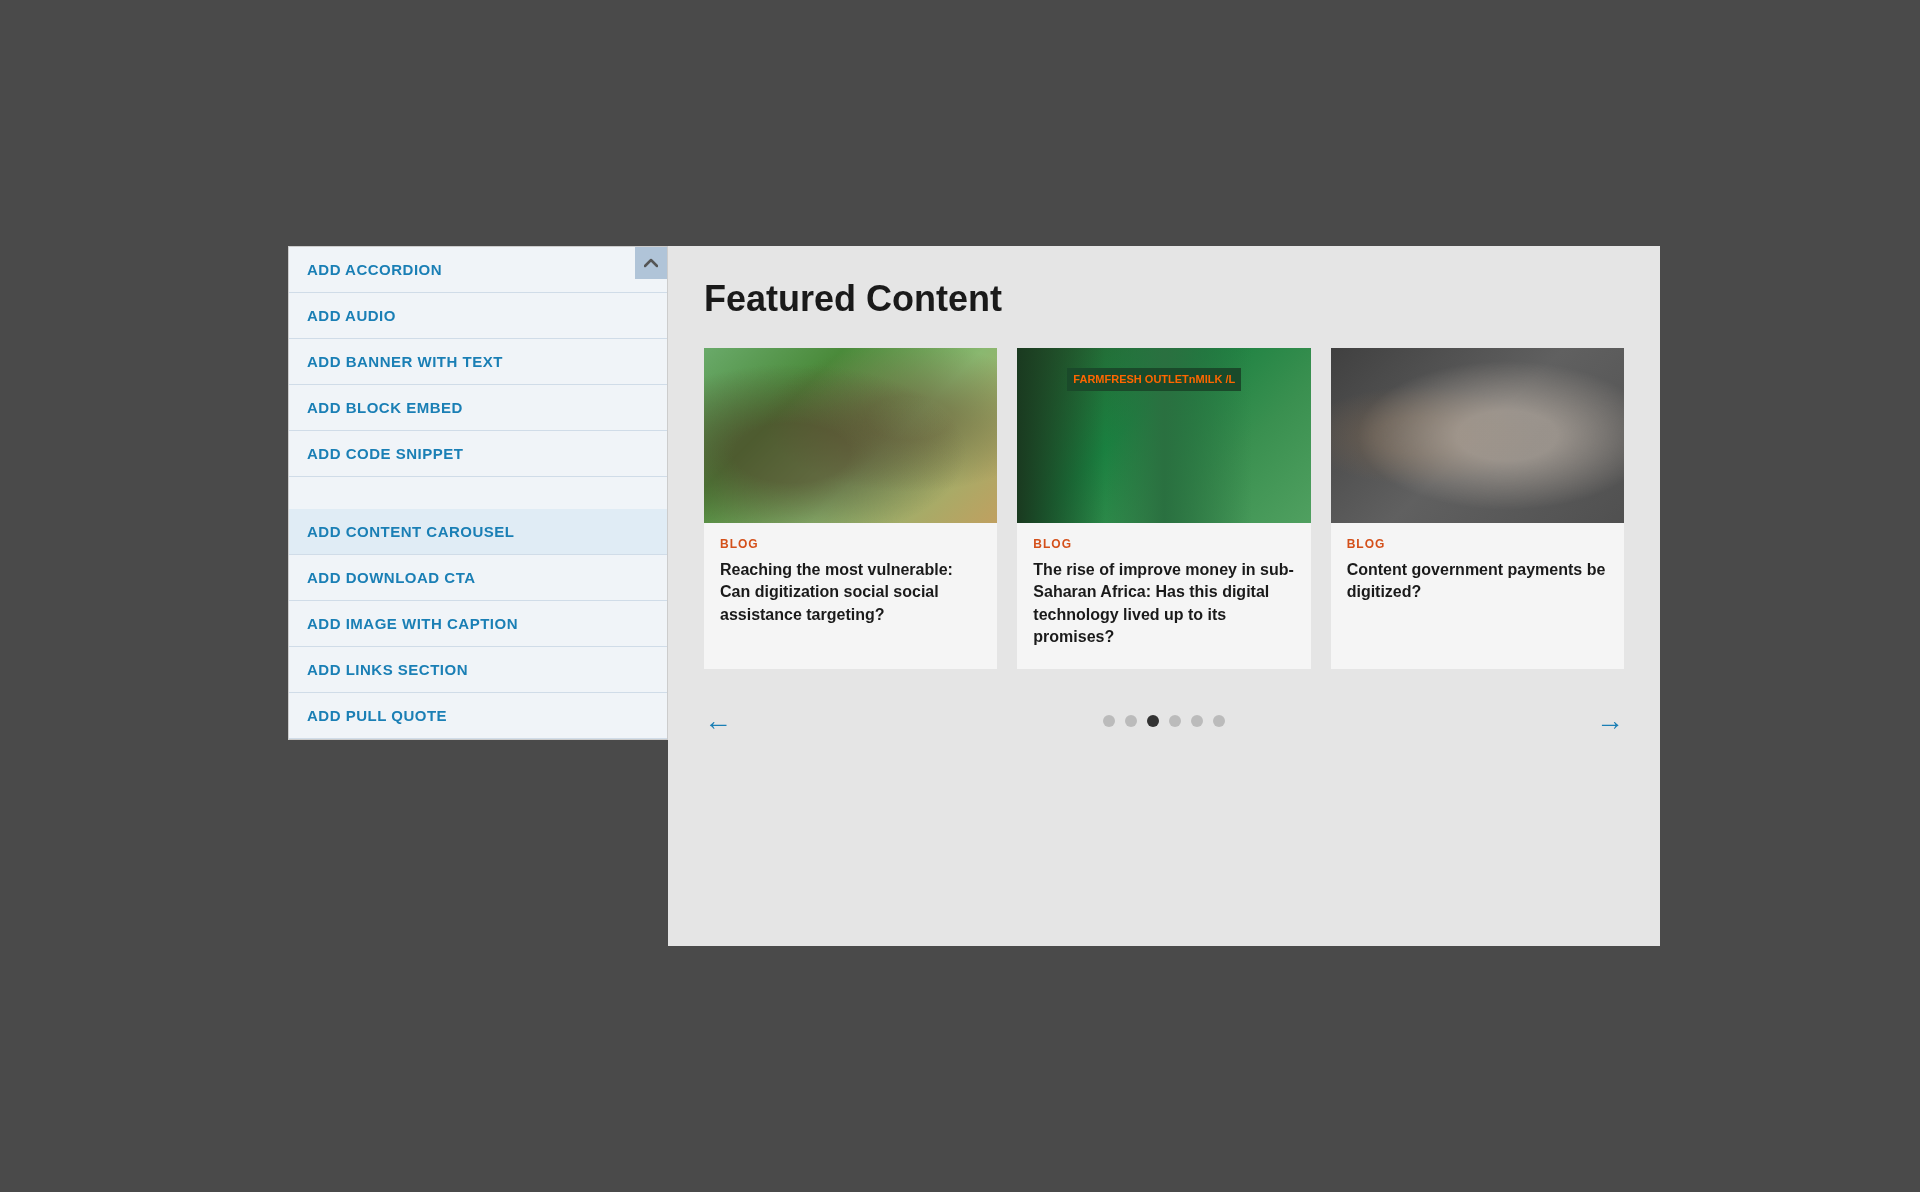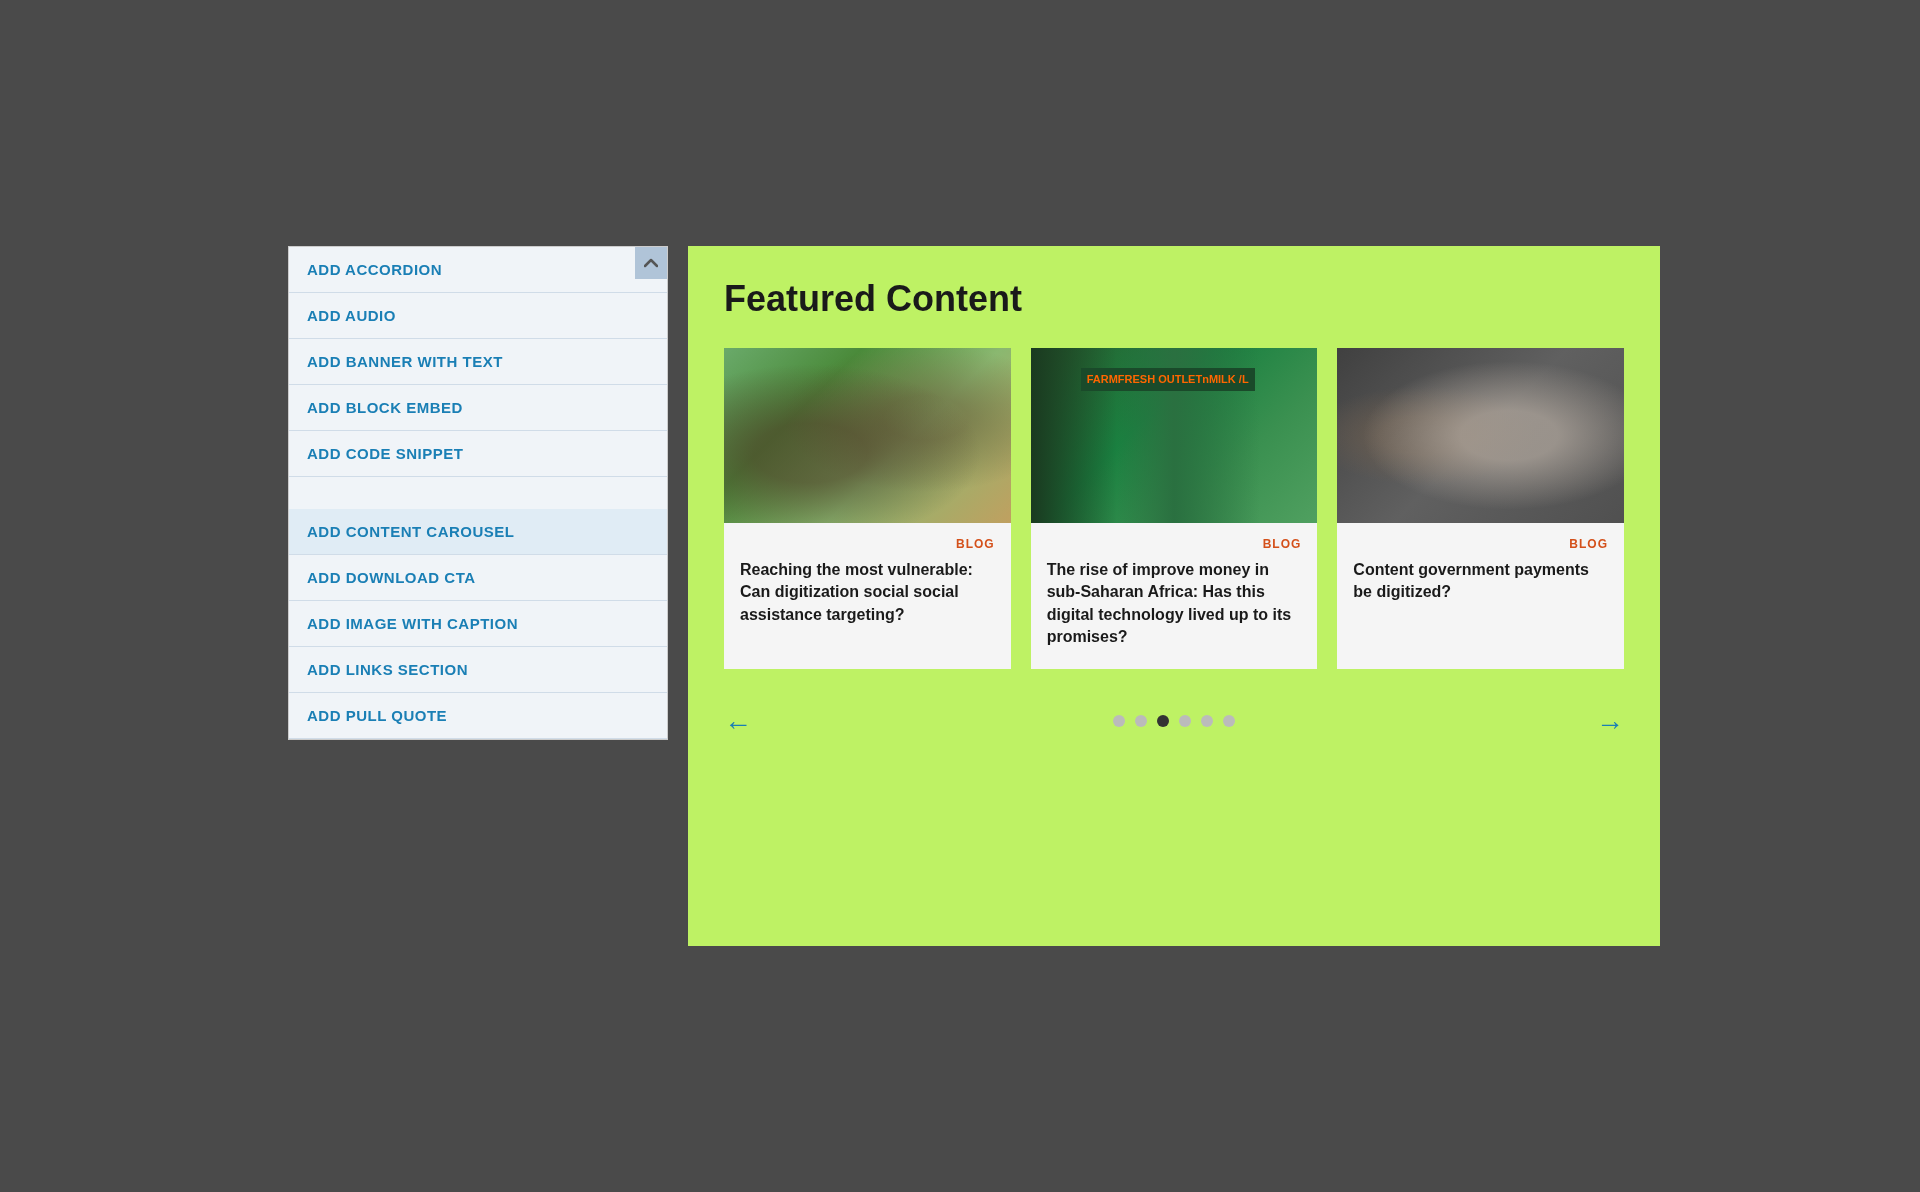--- a/index.html
+++ b/index.html
@@ -10,21 +10,20 @@
       height: 1192px;
       display: flex;
       align-items: center;
       justify-content: center;
       font-family: Arial, sans-serif;
       overflow: hidden;
     }
 
     .main-container {
       display: flex;
-      gap: 20px;
       width: 1400px;
       align-items: flex-start;
       padding-left: 28px;
     }
 
     
     .sidebar {
       width: 380px;
       background: #f0f4f8;
       border: 1px solid #ccc;
@@ -59,21 +58,21 @@
     }
 
     .sidebar-item.active {
       background: #e0ecf5;
       margin-top: 32px;
     }
 
     
     .content-area {
       flex: 1;
-      background: #bef264;
+      background: #e5e5e5;
       padding: 32px 36px 36px 36px;
       min-height: 700px;
     }
 
     .content-title {
       font-size: 36px;
       font-weight: 700;
       color: #1a1a1a;
       margin-bottom: 28px;
     }
@@ -157,21 +156,20 @@
       flex: 1;
     }
 
     .card-tag {
       color: #d4501a;
       font-size: 12px;
       font-weight: 700;
       letter-spacing: 1px;
       text-transform: uppercase;
       margin-bottom: 8px;
-      text-align: right;
     }
 
     .card-headline {
       color: #1a1a1a;
       font-size: 16px;
       font-weight: 700;
       line-height: 1.4;
     }
 
     

